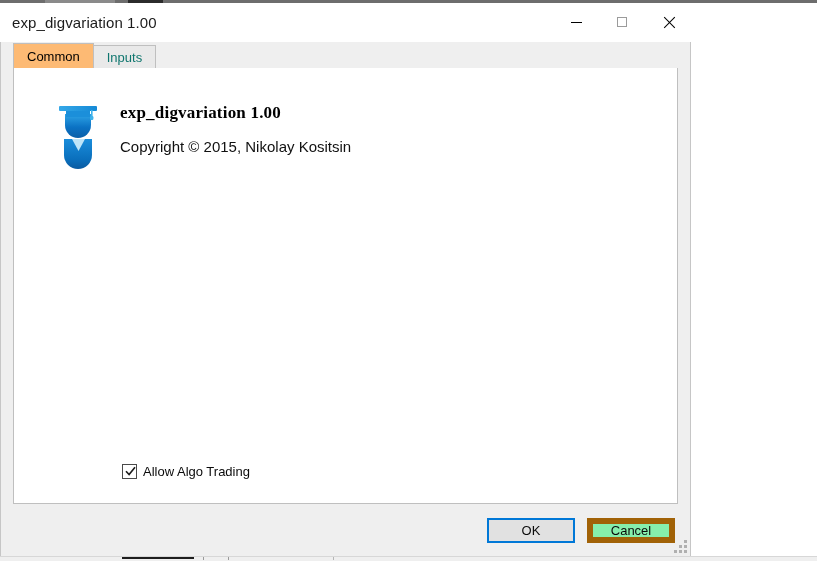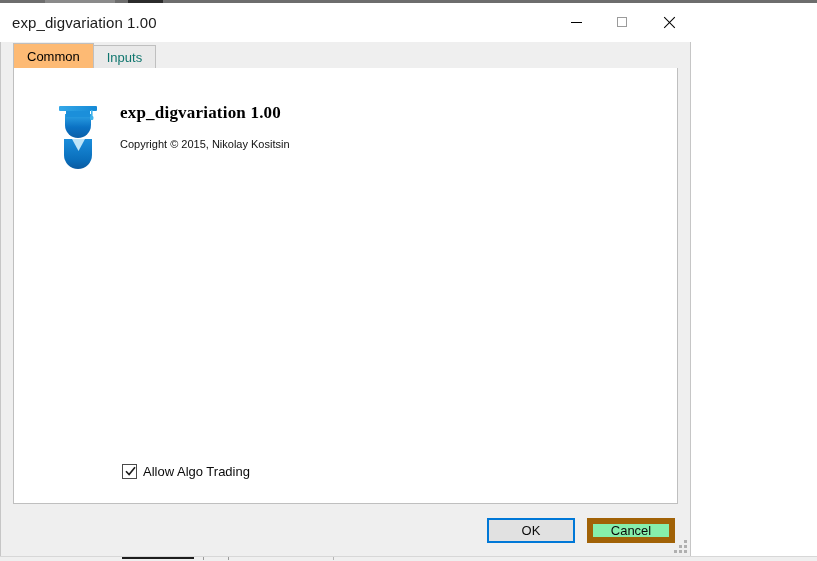--- a/index.html
+++ b/index.html
@@ -224,21 +224,21 @@
   .product-name {
     font-family: "Liberation Serif", serif;
     font-weight: bold;
     font-size: 17px;
     color: #000000;
     letter-spacing: 0.2px;
     white-space: nowrap;
   }
   .product-copy {
     margin-top: 15px;
-    font-size: 11px;
+    font-size: 15px;
     color: #111111;
     white-space: nowrap;
   }
 
   
   .checkrow {
     position: absolute;
     left: 108px;
     bottom: 24px;
     display: flex;

